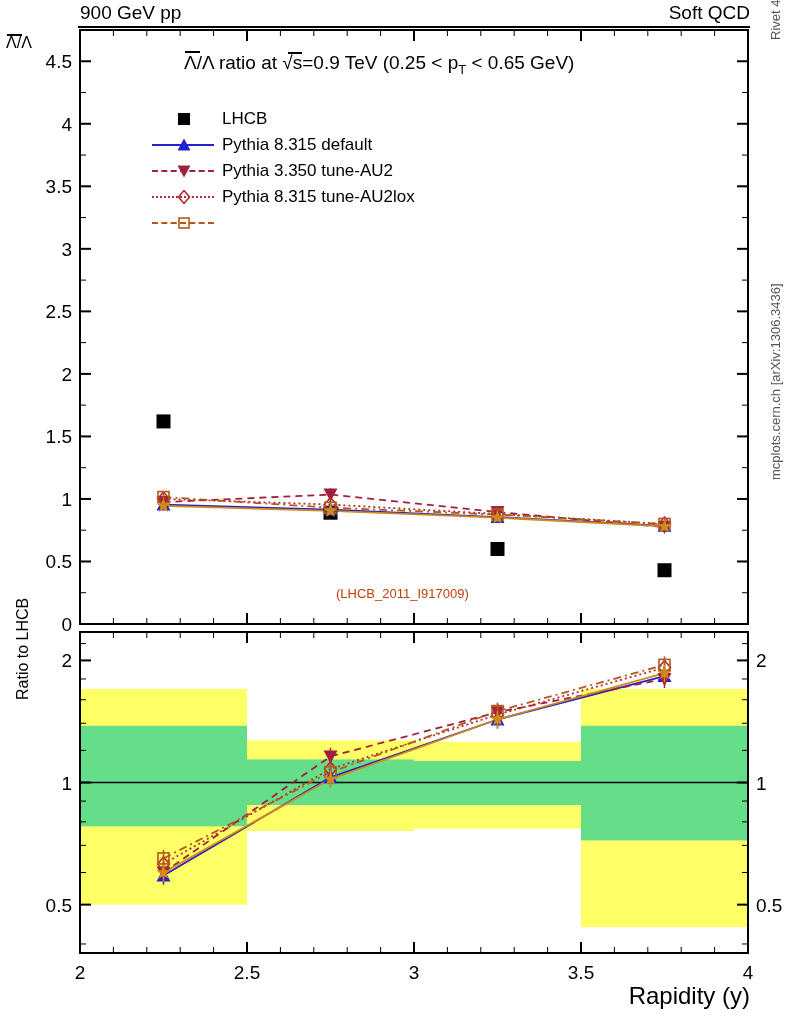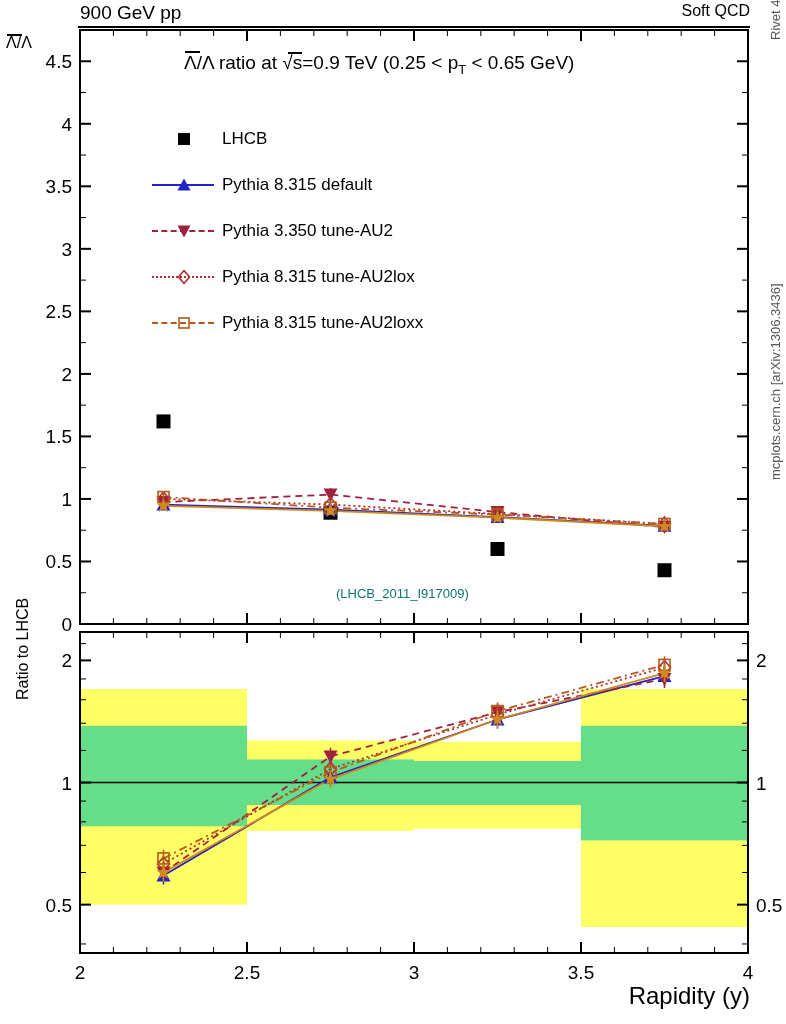--- a/index.html
+++ b/index.html
@@ -2,36 +2,36 @@
 <html><head>
 <meta charset="utf-8">
 <style>
   html,body{margin:0;padding:0;background:#ffffff;}
   body{width:786px;height:1024px;font-family:"Liberation Sans",sans-serif;color:#000;}
   #root{position:relative;width:786px;height:1024px;overflow:hidden;}
   .abs{position:absolute;}
   .txt{font-family:"Liberation Sans",sans-serif;color:#000;white-space:nowrap;}
   
   #hdr-left{left:80px;top:2px;font-size:19px;}
-  #hdr-right{right:36px;top:2px;font-size:16px;}
+  #hdr-right{right:36px;top:2px;font-size:19px;}
   #hdr-rule{left:78px;top:26px;width:672px;height:2px;background:#000;}
   
   #main-title{left:184px;top:52px;font-size:19px;}
   #ylabel-main{left:6px;top:34px;font-size:16px;}
   #ylabel-ratio{left:14px;top:700px;font-size:16px;transform:rotate(-90deg);transform-origin:0 0;}
   #xlabel{right:36px;top:982px;font-size:24px;}
   
   .vside{font-size:13px;color:#555;transform:rotate(-90deg);transform-origin:0 0;}
   #side1{left:768px;top:40px;}
   #side3{left:768px;top:480px;}
   
-  #watermark{left:336px;top:586px;font-size:13px;color:#0f766e;}
+  #watermark{left:336px;top:586px;font-size:13px;color:#c2410c;}
   
   #legend{left:148px;top:106px;width:330px;}
-  .lgrow{position:relative;height:26px;margin-top:20px;}
+  .lgrow{position:relative;height:26px;}
   .lglabel{position:absolute;left:74px;top:3px;font-size:17px;}
   .lgline{position:absolute;left:4px;top:12px;width:62px;height:0;border-top-width:2px;border-top-style:solid;}
   .lgmark{position:absolute;left:29px;top:6px;width:13px;height:13px;}
   svg{display:block;}
 </style>
 </head>
 <body>
 
 <div id="root">
 
@@ -376,17 +376,16 @@
         </div>
         <div class="lglabel">Pythia 8.315 tune-AU2lox</div>
       </div>
       <div class="lgrow">
         <div class="lgline" style="border-top-color: rgb(181, 88, 26); border-top-style: dashed;"></div>
         <div class="lgmark">
           <svg width="14" height="14">
             <rect x="2" y="2" width="10" height="10" fill="none" stroke="#b5581a" stroke-width="1.6"></rect>
           </svg>
         </div>
-        <div class="lglabel">Pythia 8.315 tune-AU2loxx</div>
       </div>
     </div>
 
 </div>
 
 </body></html>

